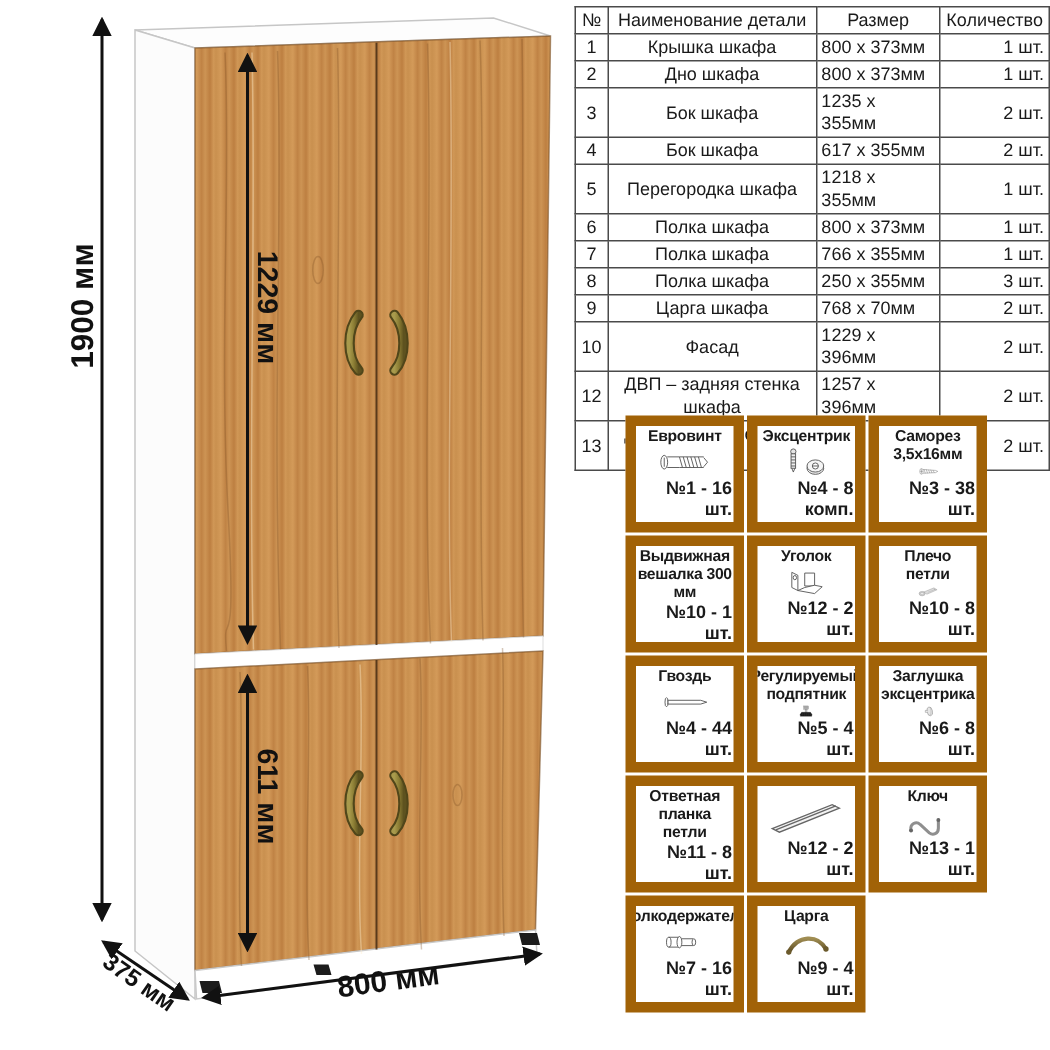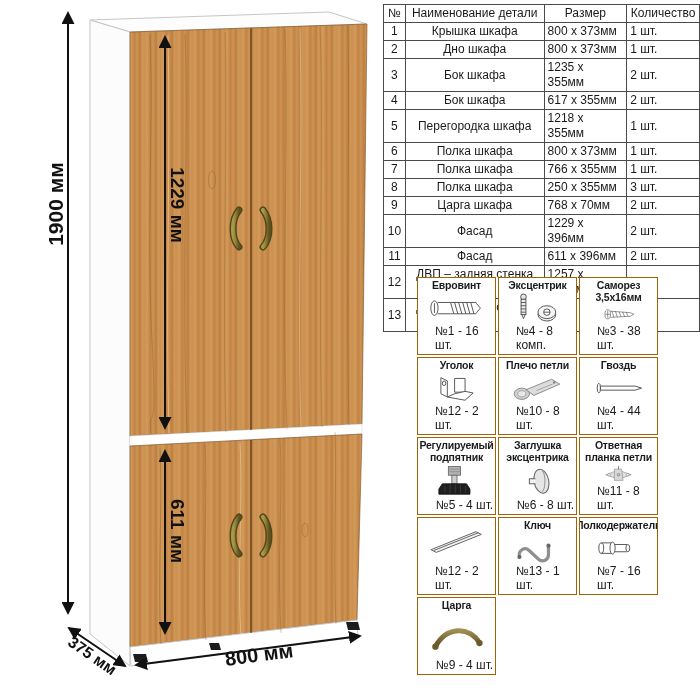--- a/index.html
+++ b/index.html
@@ -19,33 +19,33 @@
   
   .parts-table{
     position:absolute;left:383px;top:4px;border-collapse:collapse;
     font-size:12px;line-height:1.25;color:#1a1a1a;table-layout:fixed;
   }
   .parts-table th,.parts-table td{border:1px solid #4a4a4a;padding:1px 3px;background:#fff;}
   .parts-table th{font-weight:normal;text-align:center;}
   .c-num{width:15px;text-align:center;padding:1px 1px;}
   .c-name{width:138px;text-align:center;}
   .c-size{width:80px;}
-  .c-qty{width:66px;text-align:left;}
+  .c-qty{width:66px;text-align:right;}
   
   .hw-grid{
     position:absolute;left:417px;top:277px;width:243px;
     display:grid;grid-template-columns:repeat(3,79px);grid-auto-rows:78px;gap:2px;
   }
   .hw-cell{
-    border:1px solid #a16207;background:#fff;box-sizing:border-box;
+    border:7px solid #a16207;background:#fff;box-sizing:border-box;
     display:flex;flex-direction:column;justify-content:space-between;align-items:center;
     padding:2px 1px;overflow:hidden;
   }
   .hw-title{font-size:10.5px;font-weight:bold;text-align:center;line-height:1.12;letter-spacing:-0.2px;}
-  .hw-count{font-size:12px;font-weight:normal;text-align:left;padding-left:16px;}
+  .hw-count{font-size:12px;font-weight:bold;text-align:right;padding-left:16px;}
   .hw-icon{flex:0 1 auto;min-height:0;width:68px;max-height:36px;}
 </style>
 </head>
 <body>
 
 <div class="illustration">
   <svg class="ward-svg" width="430" height="700" viewBox="0 0 430 700">
     <defs>
       <linearGradient id="wood" x1="0" y1="0" x2="16" y2="0" gradientUnits="userSpaceOnUse" spreadMethod="repeat">
         <stop offset="0" stop-color="#c9904f"></stop>
@@ -192,26 +192,20 @@
         <td class="c-size">768 x 70мм</td>
         <td class="c-qty">2 шт.</td>
       </tr>
       <tr>
         <td class="c-num">10</td>
         <td class="c-name">Фасад</td>
         <td class="c-size">1229 x 396мм</td>
         <td class="c-qty">2 шт.</td>
       </tr>
       <tr>
-        <td class="c-num">11</td>
-        <td class="c-name">Фасад</td>
-        <td class="c-size">611 x 396мм</td>
-        <td class="c-qty">2 шт.</td>
-      </tr>
-      <tr>
         <td class="c-num">12</td>
         <td class="c-name">ДВП – задняя стенка шкафа</td>
         <td class="c-size">1257 x 396мм</td>
         <td class="c-qty">2 шт.</td>
       </tr>
       <tr>
         <td class="c-num">13</td>
         <td class="c-name">ДВП – задняя стенка шкафа</td>
         <td class="c-size">639 x 396мм</td>
         <td class="c-qty">2 шт.</td>
@@ -250,20 +244,30 @@
     <div class="hw-title">Саморез 3,5х16мм</div>
     <svg class="hw-icon" viewBox="0 0 72 40" fill="none" stroke="#555" stroke-width="1.2">
       <ellipse cx="14" cy="20" rx="5.5" ry="9" fill="#fff"></ellipse>
         <path d="M14,13 v14 M9.5,20 h9"></path>
       <path d="M19,14 L58,17 L65,20 L58,24 L19,26"></path>
       <path d="M22,14 L26,26 M29,14 L33,26 M36,15 L40,25 M43,15 L47,25 M50,16 L54,24"></path>
     </svg>
     <div class="hw-count">№3 - 38 шт.</div>
   </div>
 
+  <div class="hw-cell">
+    <div class="hw-title">Выдвижная вешалка 300 мм</div>
+    <svg class="hw-icon" viewBox="0 0 72 40">
+      <path d="M10,32 L56,12" stroke="#2e2e2e" stroke-width="4" stroke-linecap="round" fill="none"></path>
+      <path d="M8,37 L58,16" stroke="#2e2e2e" stroke-width="1.8" fill="none"></path>
+      <circle cx="57" cy="11" r="3" fill="#2e2e2e"></circle>
+        <circle cx="9" cy="33" r="3.5" fill="#2e2e2e"></circle>
+    </svg>
+    <div class="hw-count">№10 - 1 шт.</div>
+  </div>
 
   <div class="hw-cell">
     <div class="hw-title">Уголок</div>
     <svg class="hw-icon" viewBox="0 0 72 40" fill="#fff" stroke="#555" stroke-width="1.2">
       <path d="M16,7 v20 l8,4 V11 z"></path>
         <ellipse cx="20" cy="14" rx="2.2" ry="2.8" fill="none"></ellipse>
       <path d="M33,8 h13 v17 h-13 z"></path>
       <path d="M24,31 l22,4 10,-9 -10,-2 -13,3 z"></path>
     </svg>
     <div class="hw-count">№12 - 2 шт.</div>

